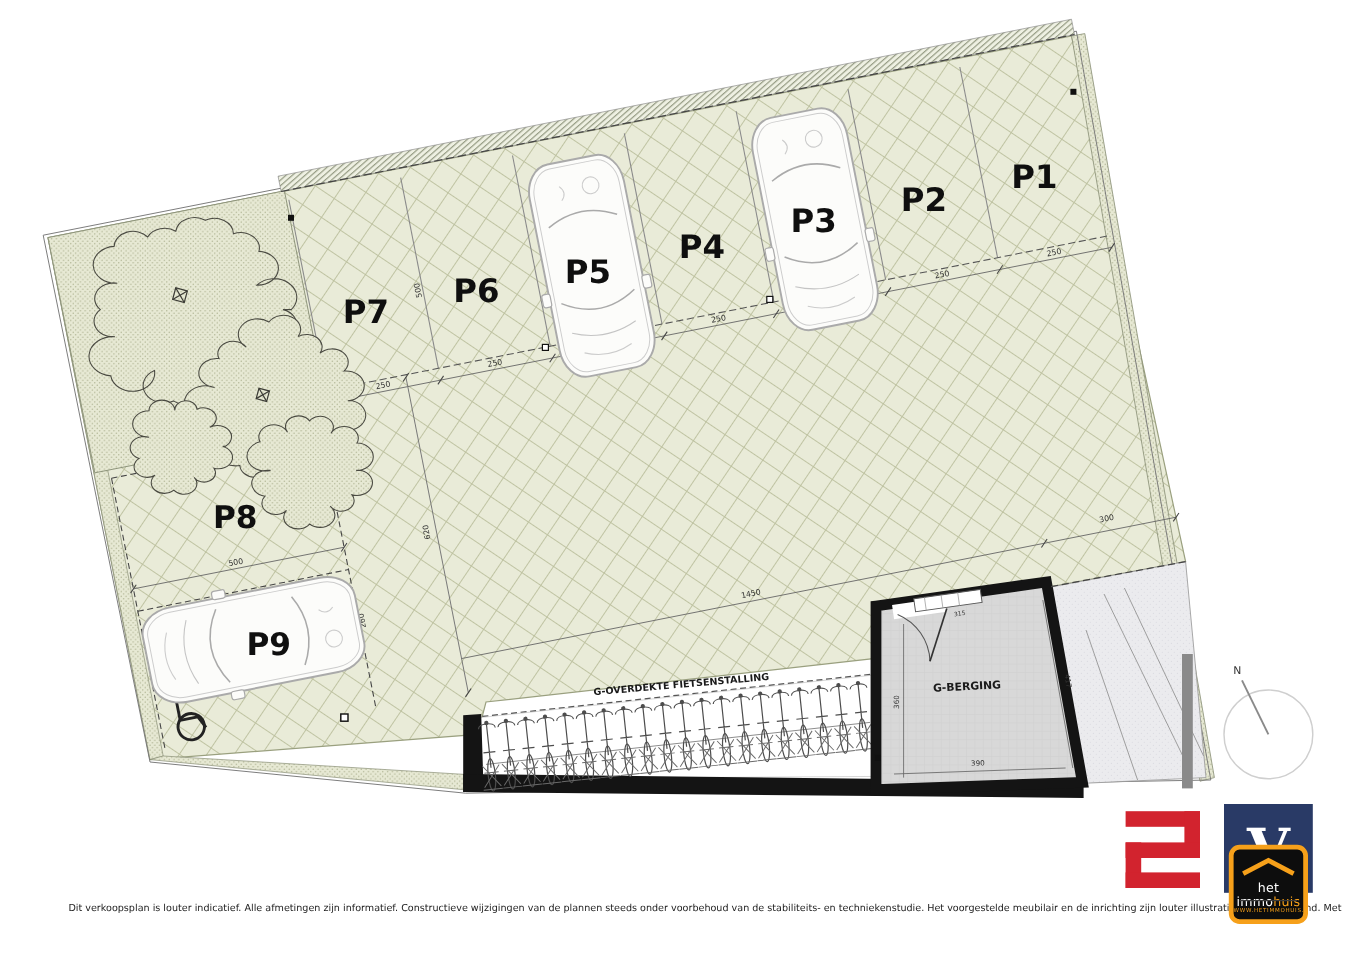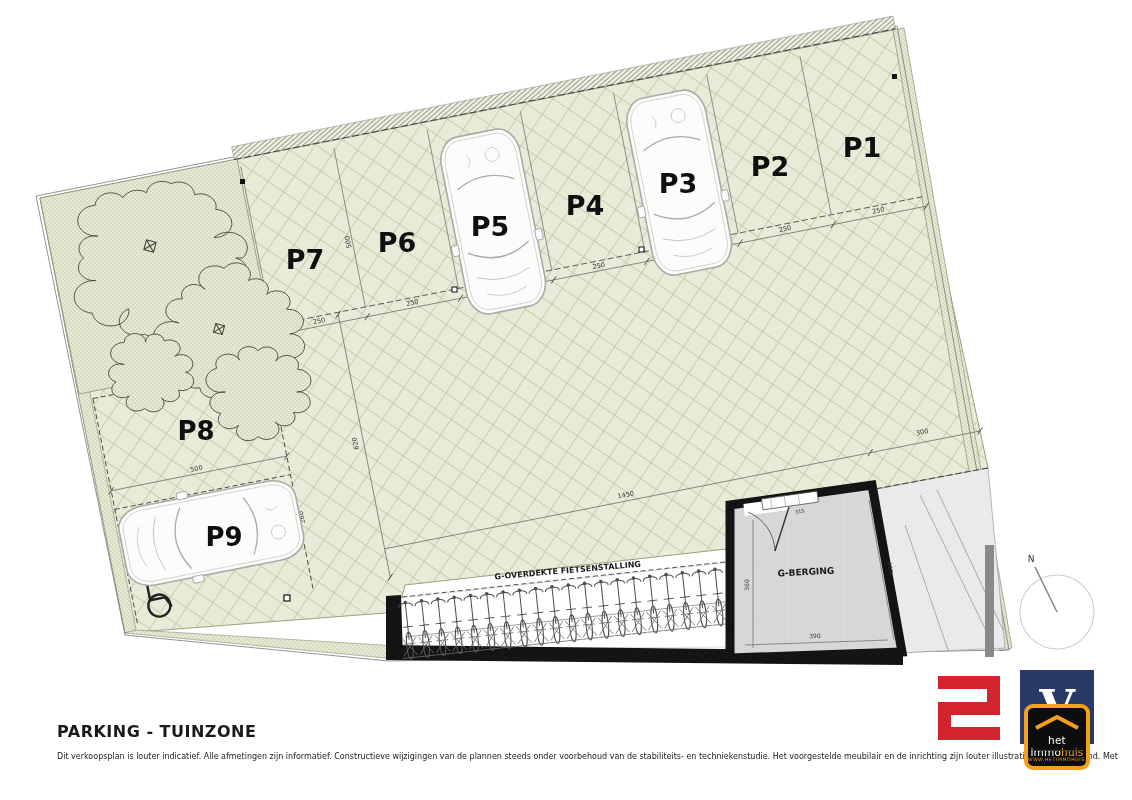--- a/index.html
+++ b/index.html
@@ -400,21 +400,20 @@
 
   <g fill="#d2232e">
     <rect x="938" y="676" width="62" height="13"></rect>
     <rect x="987" y="676" width="13" height="33"></rect>
     <rect x="938" y="702" width="62" height="13"></rect>
     <rect x="938" y="702" width="13" height="38"></rect>
     <rect x="938" y="727" width="62" height="13"></rect>
   </g>
 </svg>
 
-<div class="footer-title">PARKING - TUINZONE</div>
 <div class="disclaimer"><span>Dit verkoopsplan is louter indicatief. Alle afmetingen zijn informatief. Constructieve wijzigingen van de plannen steeds onder voorbehoud van de stabiliteits- en techniekenstudie. Het voorgestelde meubilair en de inrichting zijn louter illustratief en niet bindend. Met betrekking tot de architectuur wordt verwezen naar de uitvoeringspla</span><span class="gap"></span></div>
 
 <div class="logos">
   <div class="vlogo">
     <span>V</span>
   </div>
   <div class="badge">
     <svg class="roof" width="46" height="16" viewBox="0 0 46 16">
       <polyline points="2,14 23,3 44,14" fill="none" stroke="#f6a01a" stroke-width="4"></polyline>
     </svg>

